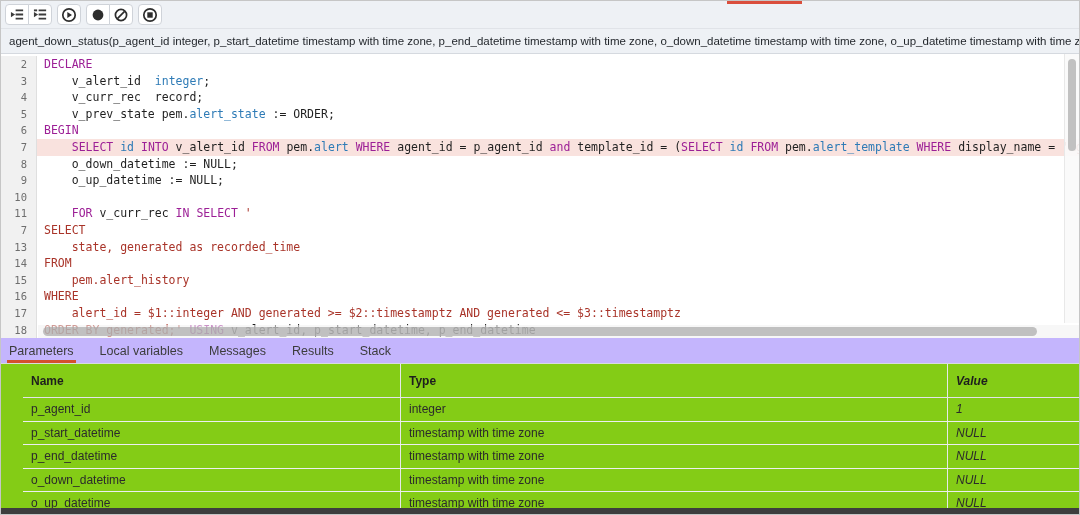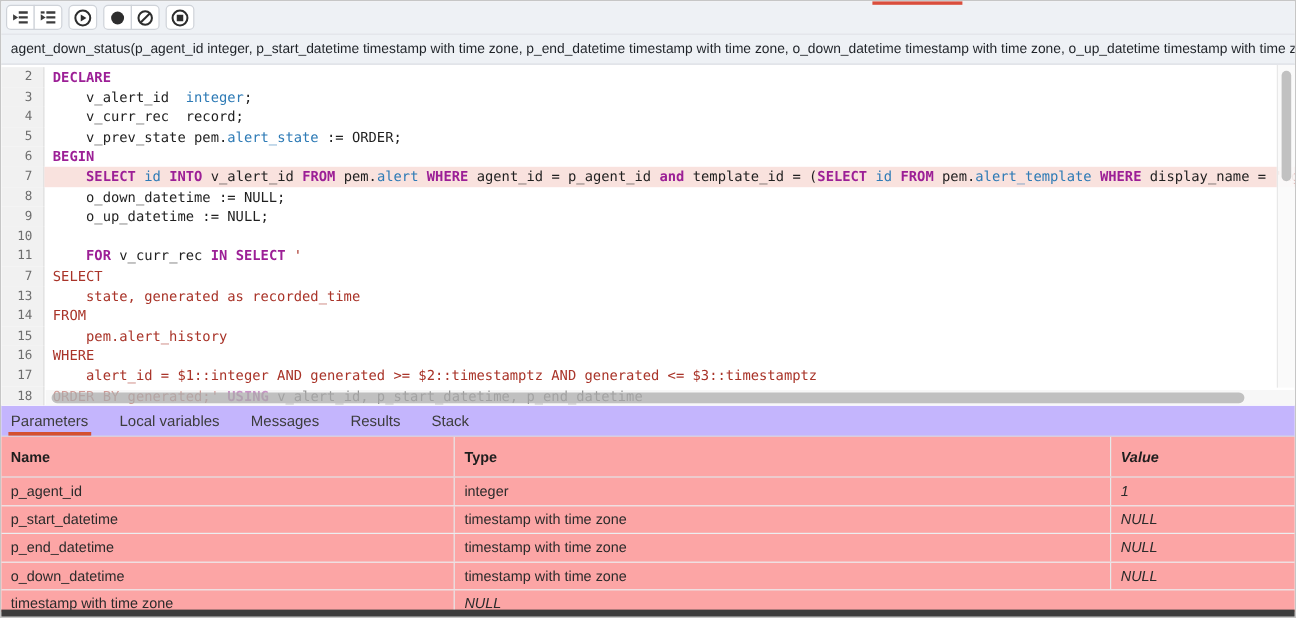--- a/index.html
+++ b/index.html
@@ -19,37 +19,37 @@
   
   .sigbar { height:25px; background:#eef1f5; border-bottom:1px solid #d5d9df; display:flex; align-items:center; padding-left:8px; font-size:11.5px; color:#1f2328; white-space:nowrap; overflow:hidden; }
 
   
   .editor { position:relative; height:284px; background:#fff; overflow:hidden; font-family:"DejaVu Sans Mono", monospace; font-size:11.5px; }
   .code { padding-top:2px; }
   .cl { display:flex; height:16.6px; line-height:16.6px; white-space:pre; }
   .ln { flex:0 0 36px; background:#f1f1f1; border-right:1px solid #dfdfdf; color:#6e6e6e; text-align:right; padding-right:9px; font-size:10.5px; }
   .lc { flex:1 1 auto; padding-left:7px; overflow:hidden; }
   .cl.hl .lc { background:var(--hl,#f9e2de); }
-  .tok-k { color:var(--kw,#9c1f96); font-weight:bold; }
+  .tok-k { color:var(--kw,#9c1f96); font-weight:normal; }
   .tok-b { color:var(--type,#2e7bb6); }
   .tok-s { color:var(--str,#a93429); }
   .tok-p { color:#1f1f1f; }
 
   .vscroll { position:absolute; top:0; right:0; width:15px; height:269px; background:rgba(250,250,250,.92); border-left:1px solid #e8e8e8; }
   .vthumb { position:absolute; top:5px; left:3px; width:8px; height:92px; background:#c1c1c1; border-radius:4px; }
   .hscroll { position:absolute; left:37px; right:0; bottom:0; height:13px; background:rgba(241,241,241,.55); }
   .hthumb { position:absolute; top:2px; left:5px; right:42px; height:9px; background:rgba(168,168,168,.7); border-radius:5px; }
 
   
   .tabbar { height:26px; background:#c4b5fd; border-bottom:1px solid #d8dbe0; display:flex; align-items:stretch; padding-left:8px; }
   .tab { position:relative; display:flex; align-items:center; font-size:12.5px; color:#3c3c3c; margin-right:26px; cursor:pointer; white-space:nowrap; }
   .tab.active::after { content:""; position:absolute; left:-2px; right:-2px; bottom:0; height:3px; background:var(--tab-underline,#d4502f); }
 
   
-  .grid { height:146px; overflow:hidden; background:#fca5a5; }
+  .grid { height:146px; overflow:hidden; background:#84cc16;padding-left:22px; }
   .grow { display:grid; grid-template-columns:378px 547px 1fr; align-items:center; }
   .gcell { padding-left:8px; font-size:12px; color:#2b2b2b; border-right:1px solid #e6e8ea; height:100%; display:flex; align-items:center; overflow:hidden; white-space:nowrap; }
   .gcell:last-child { border-right:none;font-style:italic; }
   .ghead { height:34px; border-bottom:1px solid #e2e4e8; }
   .ghead .gcell { font-weight:bold; color:#1e1e1e; }
   .gdata { height:23.5px; border-bottom:1px solid #eceef0; }
 
   .bottombar { position:absolute; left:0; right:0; bottom:0; height:6px; background:#3d3d3d; }
 </style>
 </head>
@@ -182,20 +182,21 @@
           <div class="gcell">p_end_datetime</div>
           <div class="gcell">timestamp with time zone</div>
           <div class="gcell">NULL</div>
         </div>
         <div class="grow gdata">
           <div class="gcell">o_down_datetime</div>
           <div class="gcell">timestamp with time zone</div>
           <div class="gcell">NULL</div>
         </div>
         <div class="grow gdata">
+          <div class="gcell">o_up_datetime</div>
           <div class="gcell">timestamp with time zone</div>
           <div class="gcell">NULL</div>
         </div>
       </div>
   </div>
 
   <div class="bottombar"></div>
 </div>
 
 </body></html>

